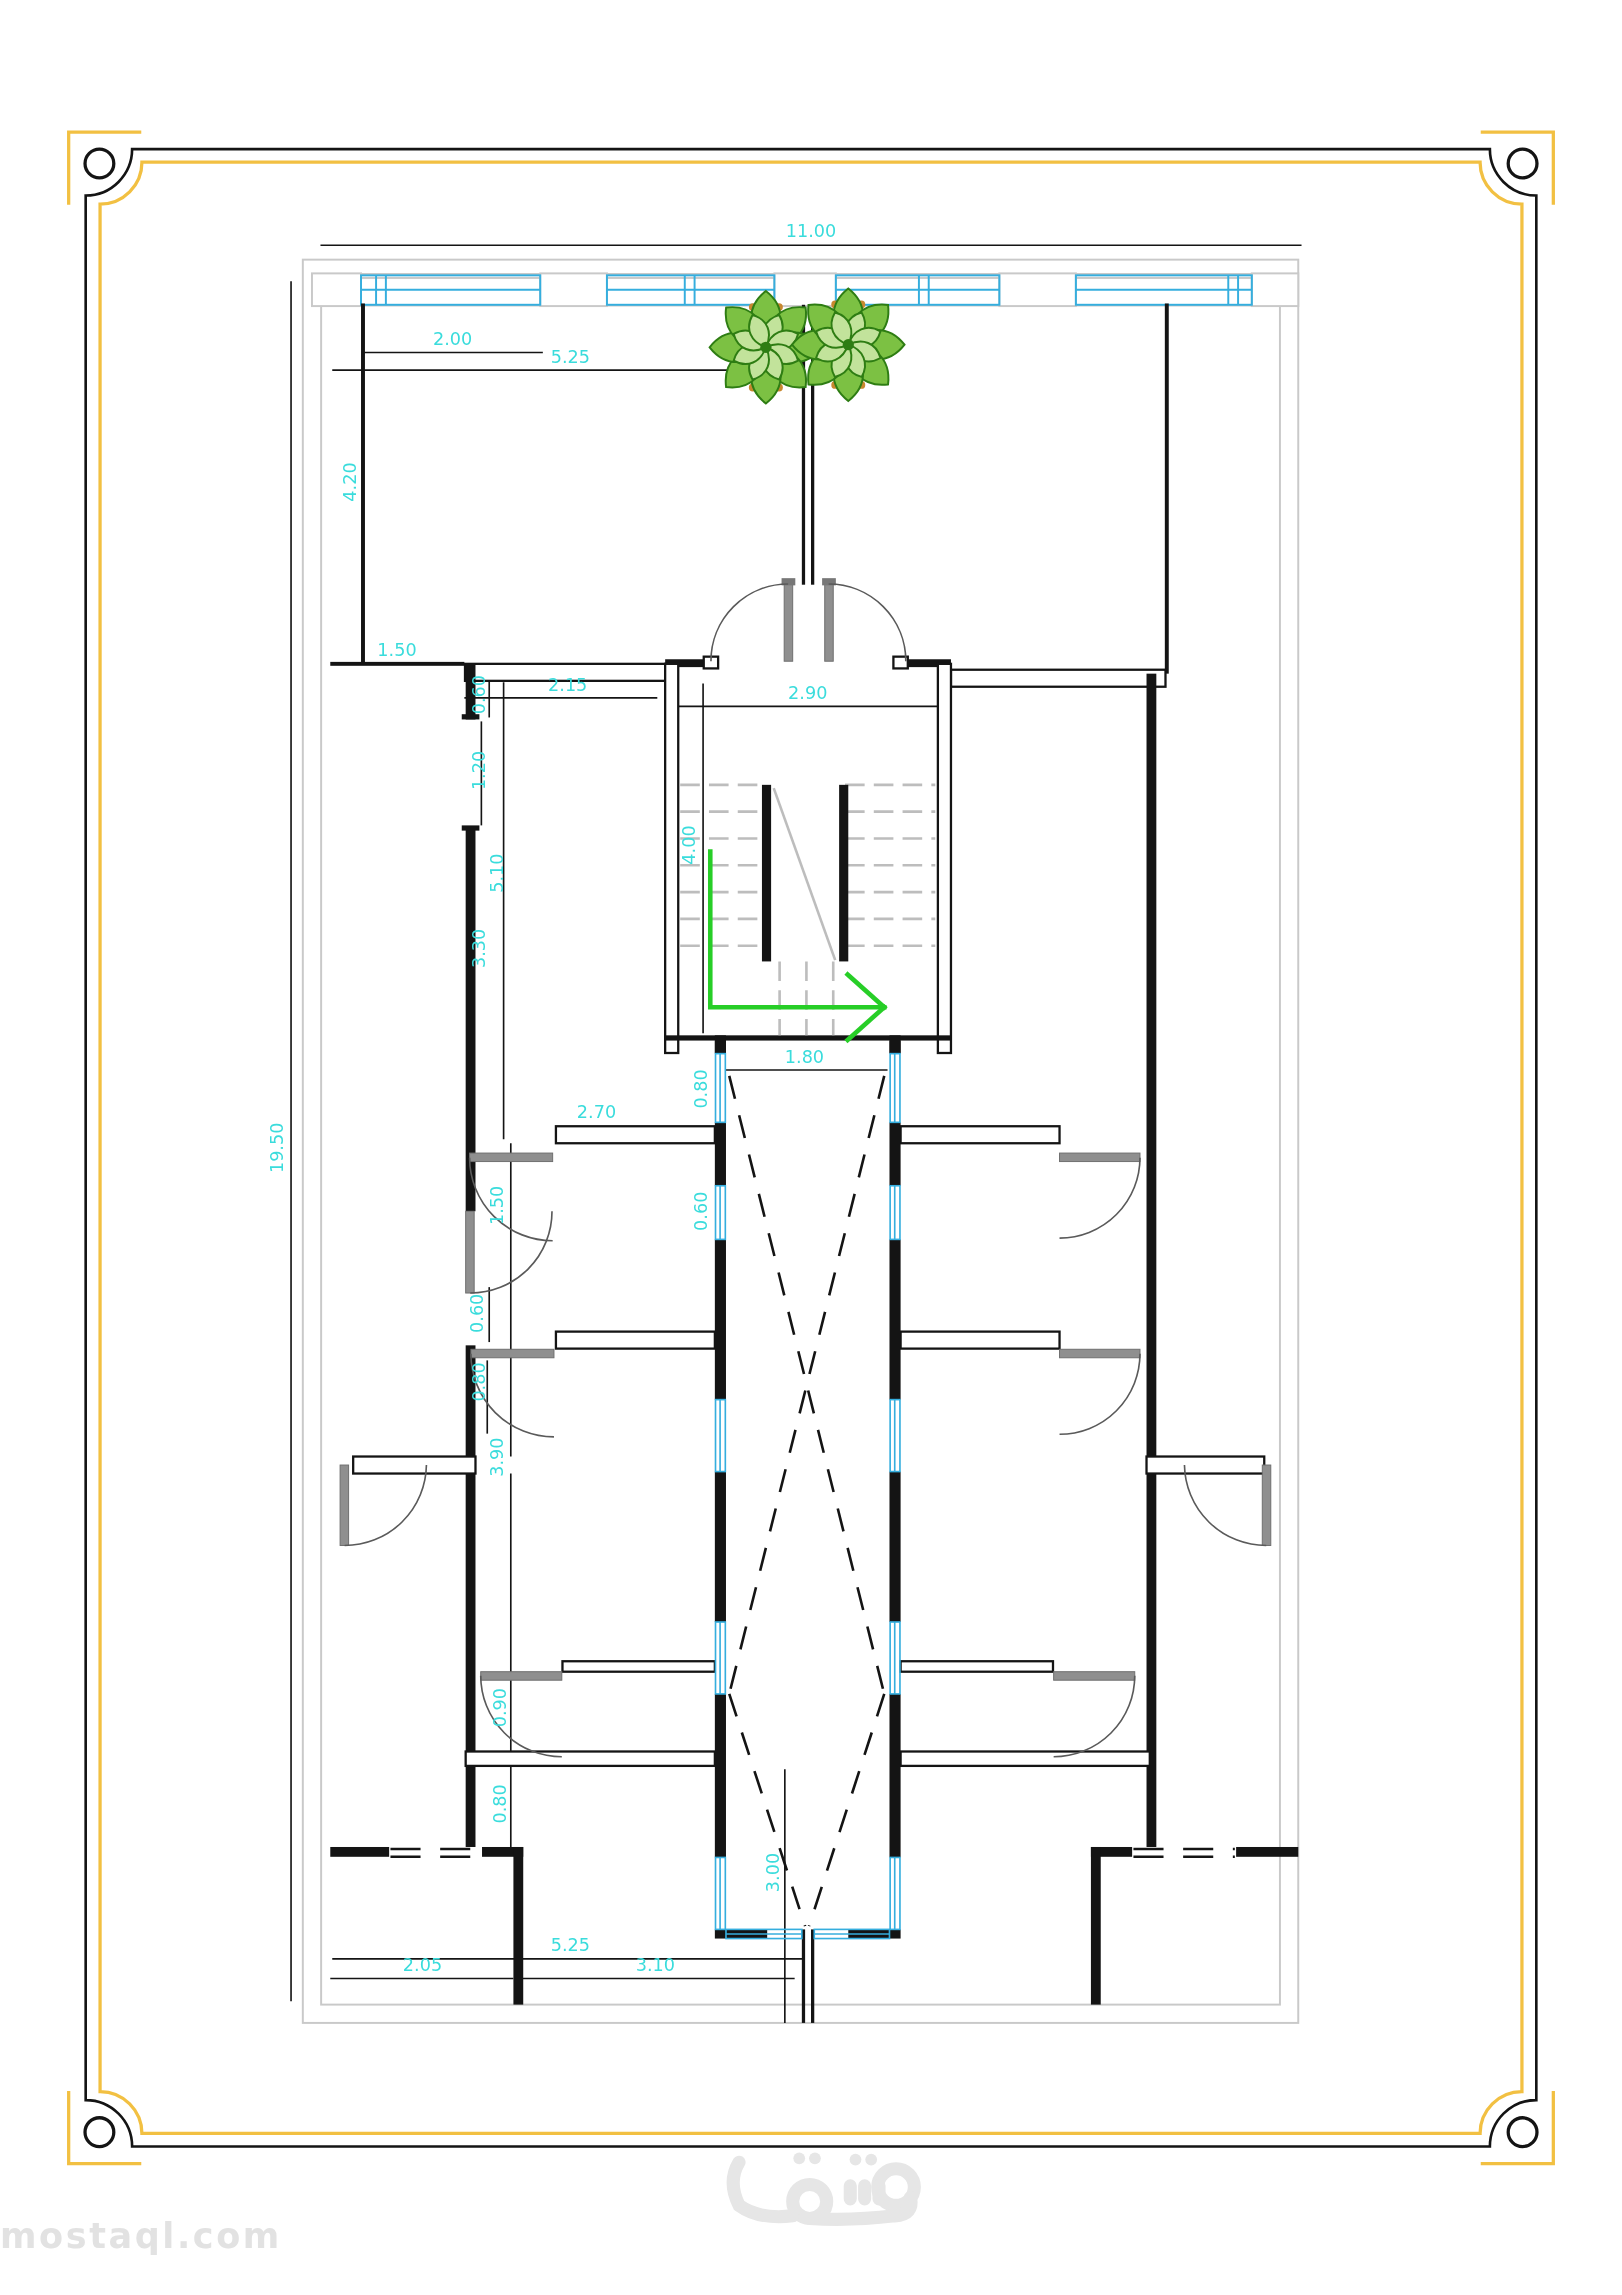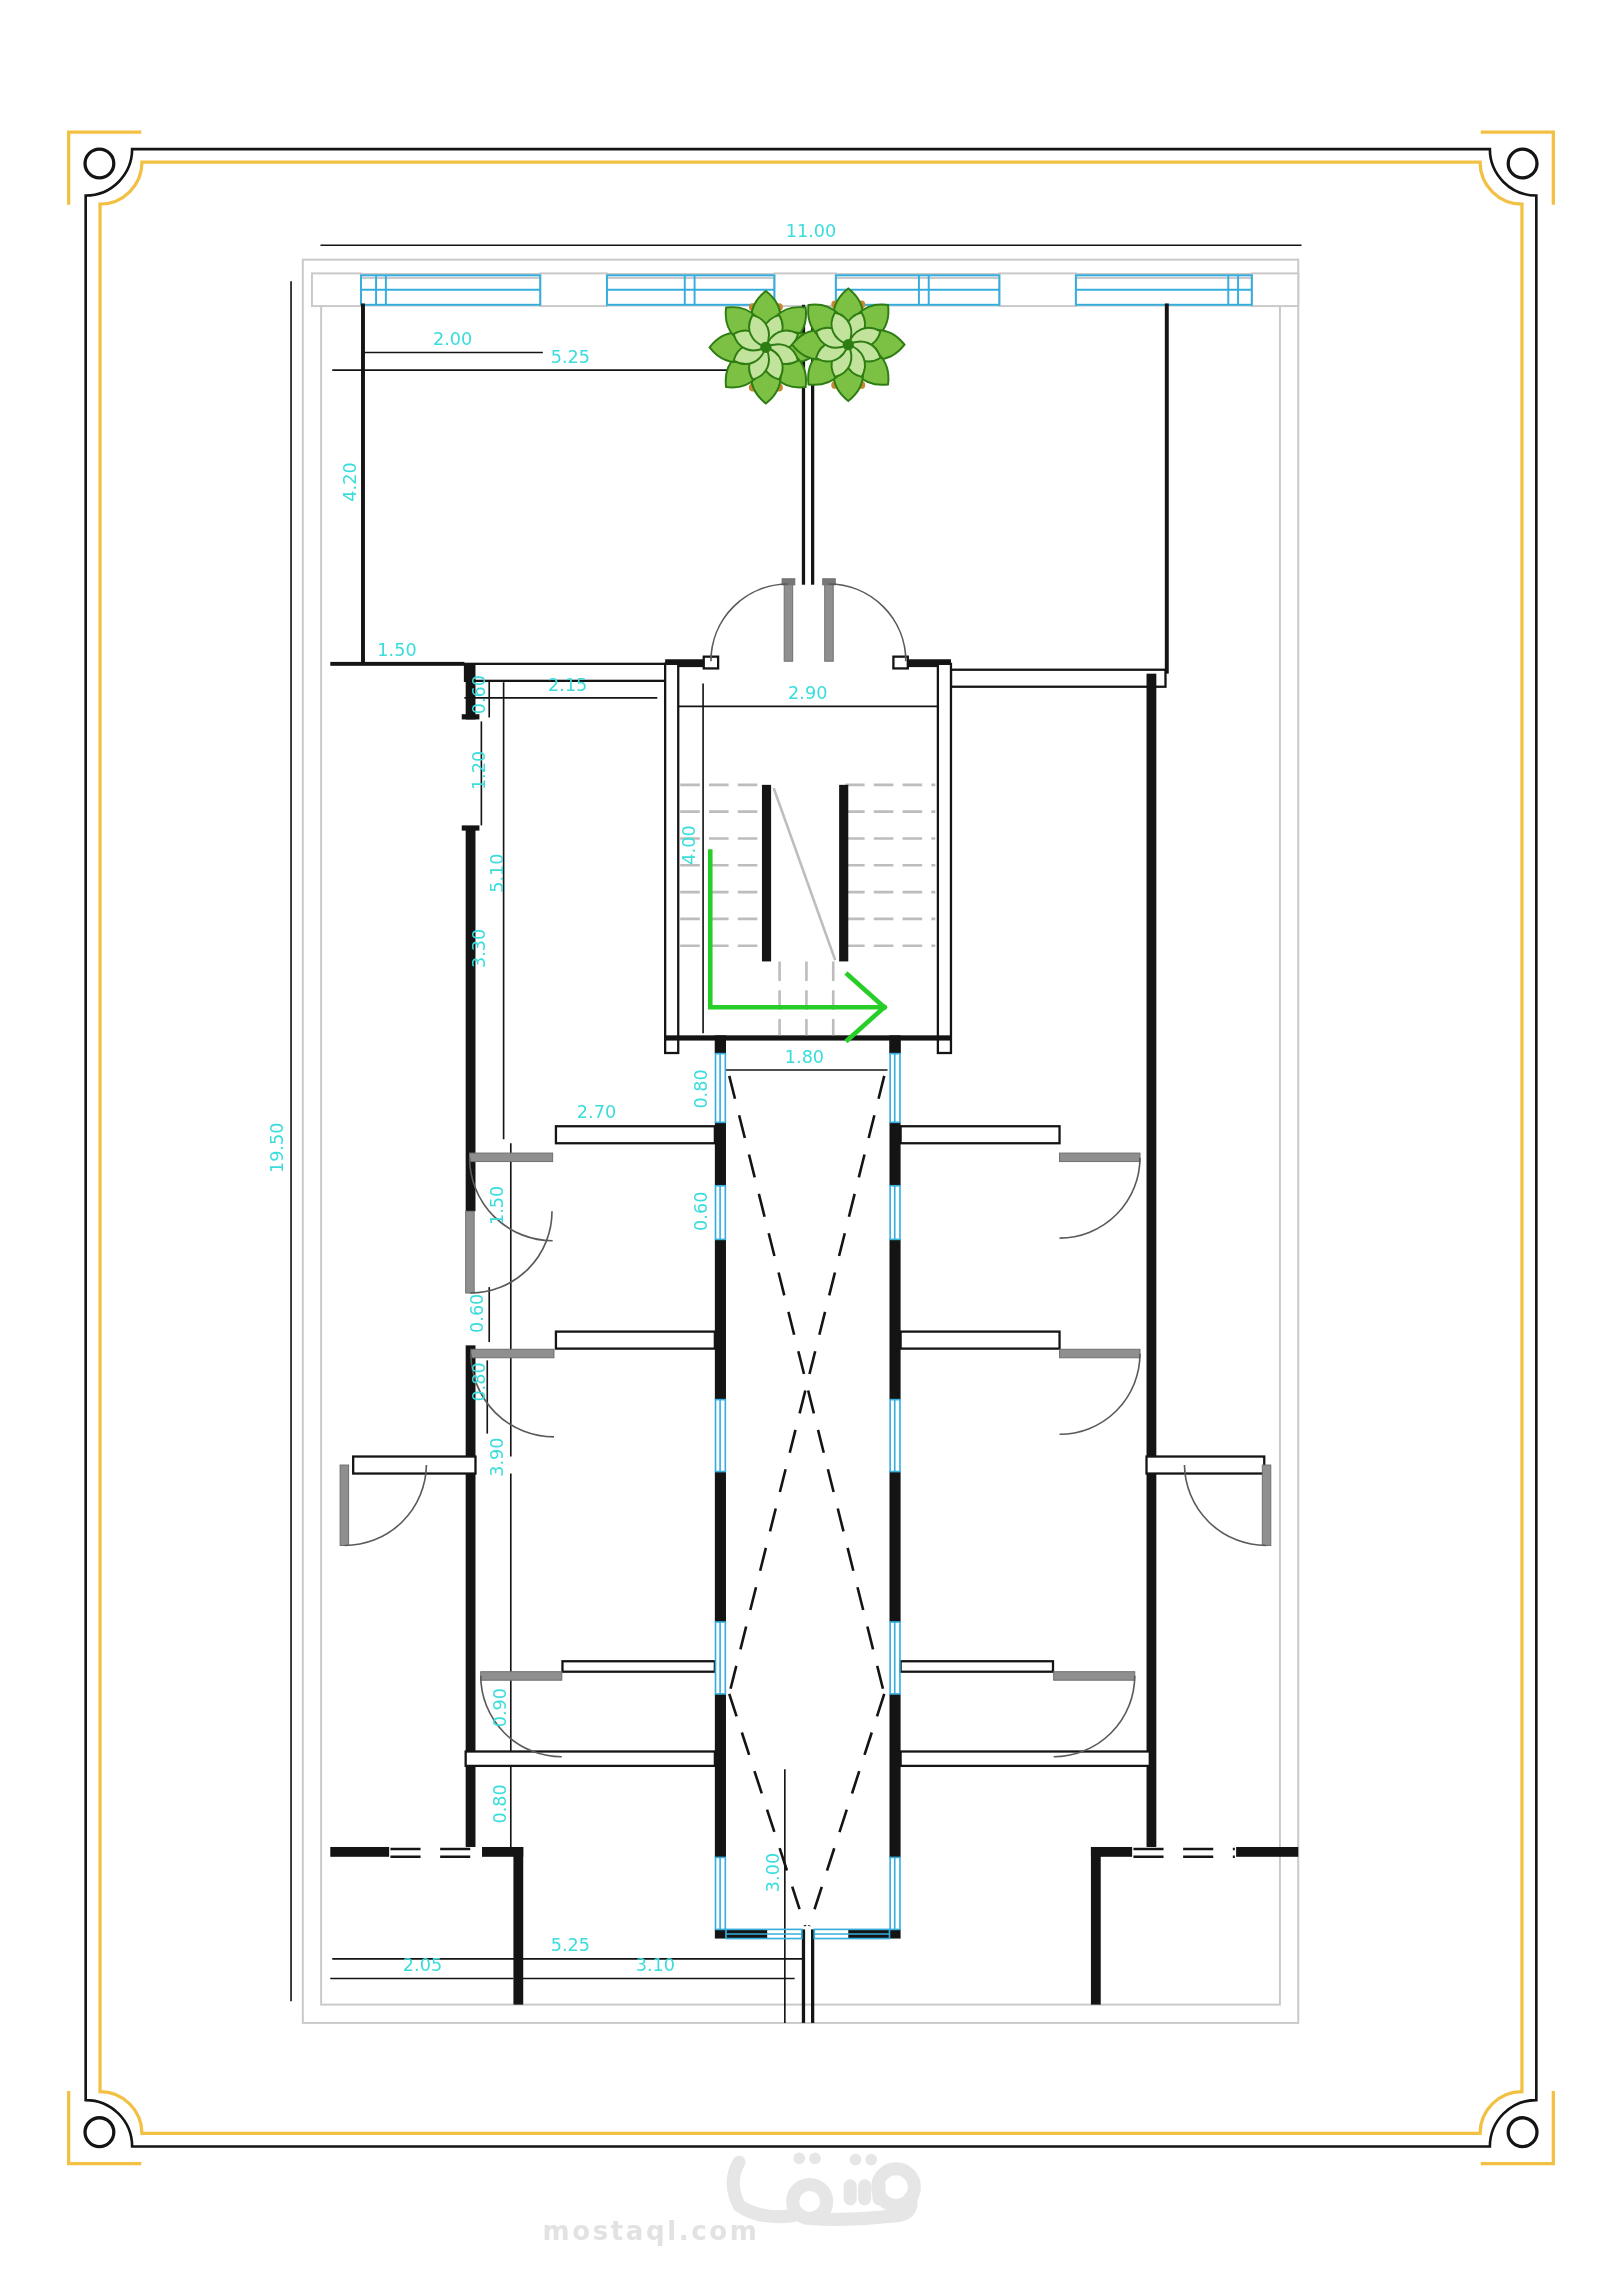--- a/index.html
+++ b/index.html
@@ -19,22 +19,22 @@
   .dashwall{stroke:var(--ink);stroke-width:4;fill:none;stroke-dasharray:46 30;}
   .tread{stroke:#bdbdbd;stroke-width:4;fill:none;stroke-dasharray:30 14;}
   .grayln{stroke:#bdbdbd;stroke-width:4;fill:none;}
   .leafd{fill:#8f8f8f;stroke:#6e6e6e;stroke-width:1.5;}
   .hinge{fill:#777777;}
   .arc{stroke:#5a5a5a;stroke-width:2.5;fill:none;}
   .dimtxt{fill:var(--cyandim);font-size:27px;font-family:"DejaVu Sans",sans-serif;}
   .arrow{stroke:var(--green);stroke-width:7;fill:none;stroke-linecap:square;}
   .wm{stroke:#e6e6e6;stroke-width:20;fill:none;stroke-linecap:round;}
   .wmdot{fill:#e6e6e6;stroke:none;}
-  #wm-text{position:absolute;left:0;top:2216px;width:1302px;text-align:center;
-    color:#e2e2e2;font-size:26px;font-weight:bold;letter-spacing:2.6px;
+  #wm-text{position:absolute;left:0;top:2216px;width:1302px;text-align:left;
+    color:#e2e2e2;font-size:35px;font-weight:bold;letter-spacing:2.6px;
     font-family:"DejaVu Sans",sans-serif;}
 </style>
 </head>
 <body>
 
 <svg id="plan" width="1622" height="2295" viewBox="0 0 2480 3509">
 
   <g>
     <path class="blk" d="M 202 228 H 2278 A 71 71 0 0 0 2349 299 V 3211 A 71 71 0 0 0 2278 3282 H 202 A 71 71 0 0 0 131 3211 V 299 A 71 71 0 0 0 202 228 Z"></path>
     <path class="gold" d="M 217 248 H 2263 A 64 64 0 0 0 2327 312 V 3198 A 64 64 0 0 0 2263 3262 H 217 A 64 64 0 0 0 153 3198 V 312 A 64 64 0 0 0 217 248 Z"></path>

